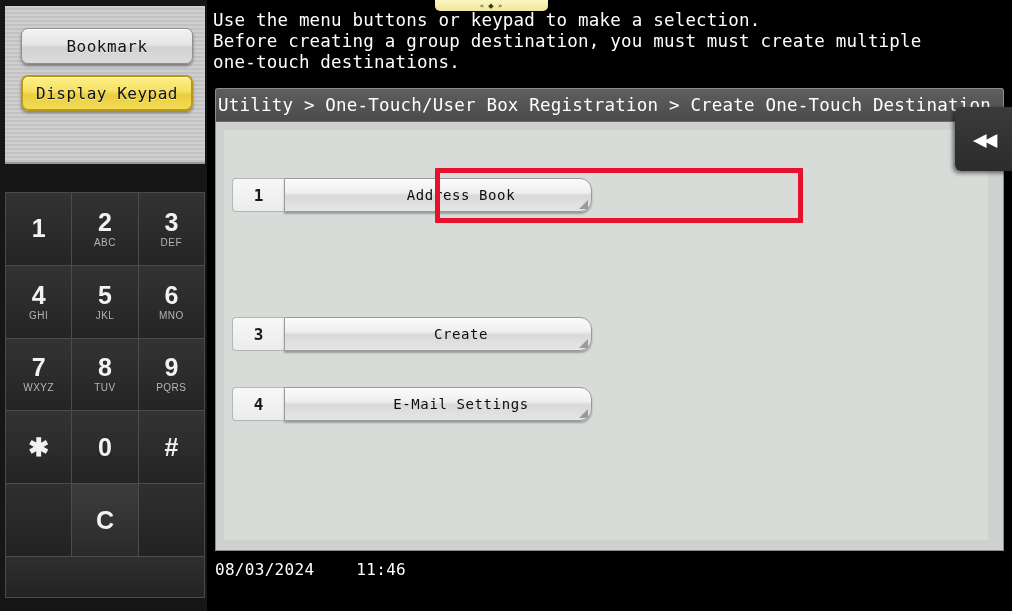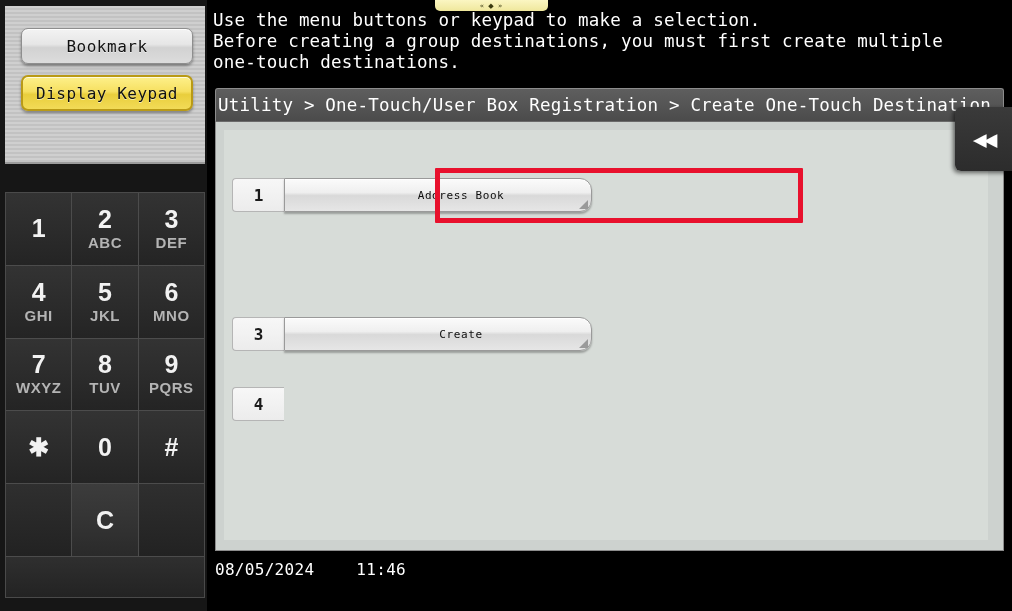--- a/index.html
+++ b/index.html
@@ -91,22 +91,22 @@
     color: #f2f2f2;
     user-select: none;
   }
   .key .kd {
     font-size: 25px;
     font-weight: bold;
     line-height: 1.0;
     font-family: "Liberation Sans", sans-serif;
   }
   .key .kl {
-    font-size: 15px;
-    font-weight: bold;
+    font-size: 10px;
+    font-weight: normal;
     color: #b4b4b4;
     margin-top: 2px;
     letter-spacing: 0.5px;
     font-family: "Liberation Sans", sans-serif;
   }
   .key.nolabel .kd { margin-bottom: 0; }
   .key.blank { background: linear-gradient(to bottom,#2f2f2f,#222222); }
   .key.clear { background: linear-gradient(to bottom,#3c3c3c 0%,#323232 60%,#2a2a2a 100%); }
   .key.wide  { grid-column: 1 / span 3; background: linear-gradient(to bottom,#2f2f2f,#232323); }
 
@@ -211,21 +211,21 @@
     font-weight: bold;
     color: #1a1a1a;
   }
   .menu-label {
     position: relative;
     flex: 1;
     background: linear-gradient(to bottom,#fbfbfb 0%,#efefef 42%,#d9d9d9 52%,#e6e6e6 100%);
     border: 1px solid #9a9a9a;
     border-radius: 0 12px 12px 0;
     display: flex; align-items: center; justify-content: center;
-    font-size: 11px;
+    font-size: 14px;
     color: #0d0d0d;
     letter-spacing: 0.6px;
     box-shadow: 0 2px 2px rgba(0,0,0,0.28), inset 0 1px 0 rgba(255,255,255,0.95);
     padding-left: 46px;
   }
   .menu-label::after {
     content: "";
     position: absolute;
     right: 3px; bottom: 2px;
     width: 0; height: 0;
@@ -332,44 +332,45 @@
         <div class="key blank nolabel"></div>
         <div class="key wide blank"></div>
       </div>
   </div>
 
   <div id="main">
 
     <div id="top-tab">« ◆ »</div>
 
     <div id="msg">Use the menu buttons or keypad to make a selection.
-Before creating a group destinations, you must first create multiple
+Before creating a group destination, you must must create multiple
 one-touch destinations.</div>
 
     <div id="crumb">Utility &gt; One-Touch/User Box Registration &gt; Create One-Touch Destination</div>
 
     <div id="content">
       <div id="content-inner"></div>
     </div>
 
     <div class="menu-row" id="row-1">
         <div class="menu-num">1</div>
         <div class="menu-label">Address Book</div>
       </div>
       <div class="menu-row" id="row-3">
         <div class="menu-num">3</div>
         <div class="menu-label">Create</div>
       </div>
       <div class="menu-row" id="row-4">
         <div class="menu-num">4</div>
+        <div class="menu-label">E-Mail Settings</div>
       </div>
       <div id="highlight"></div>
 
     <div id="status">
-      <span>08/05/2024</span>
+      <span>08/03/2024</span>
       <span>11:46</span>
     </div>
 
   </div>
 
   <div id="collapse-tab">◀◀</div>
 
 </div>
 
 </body></html>

